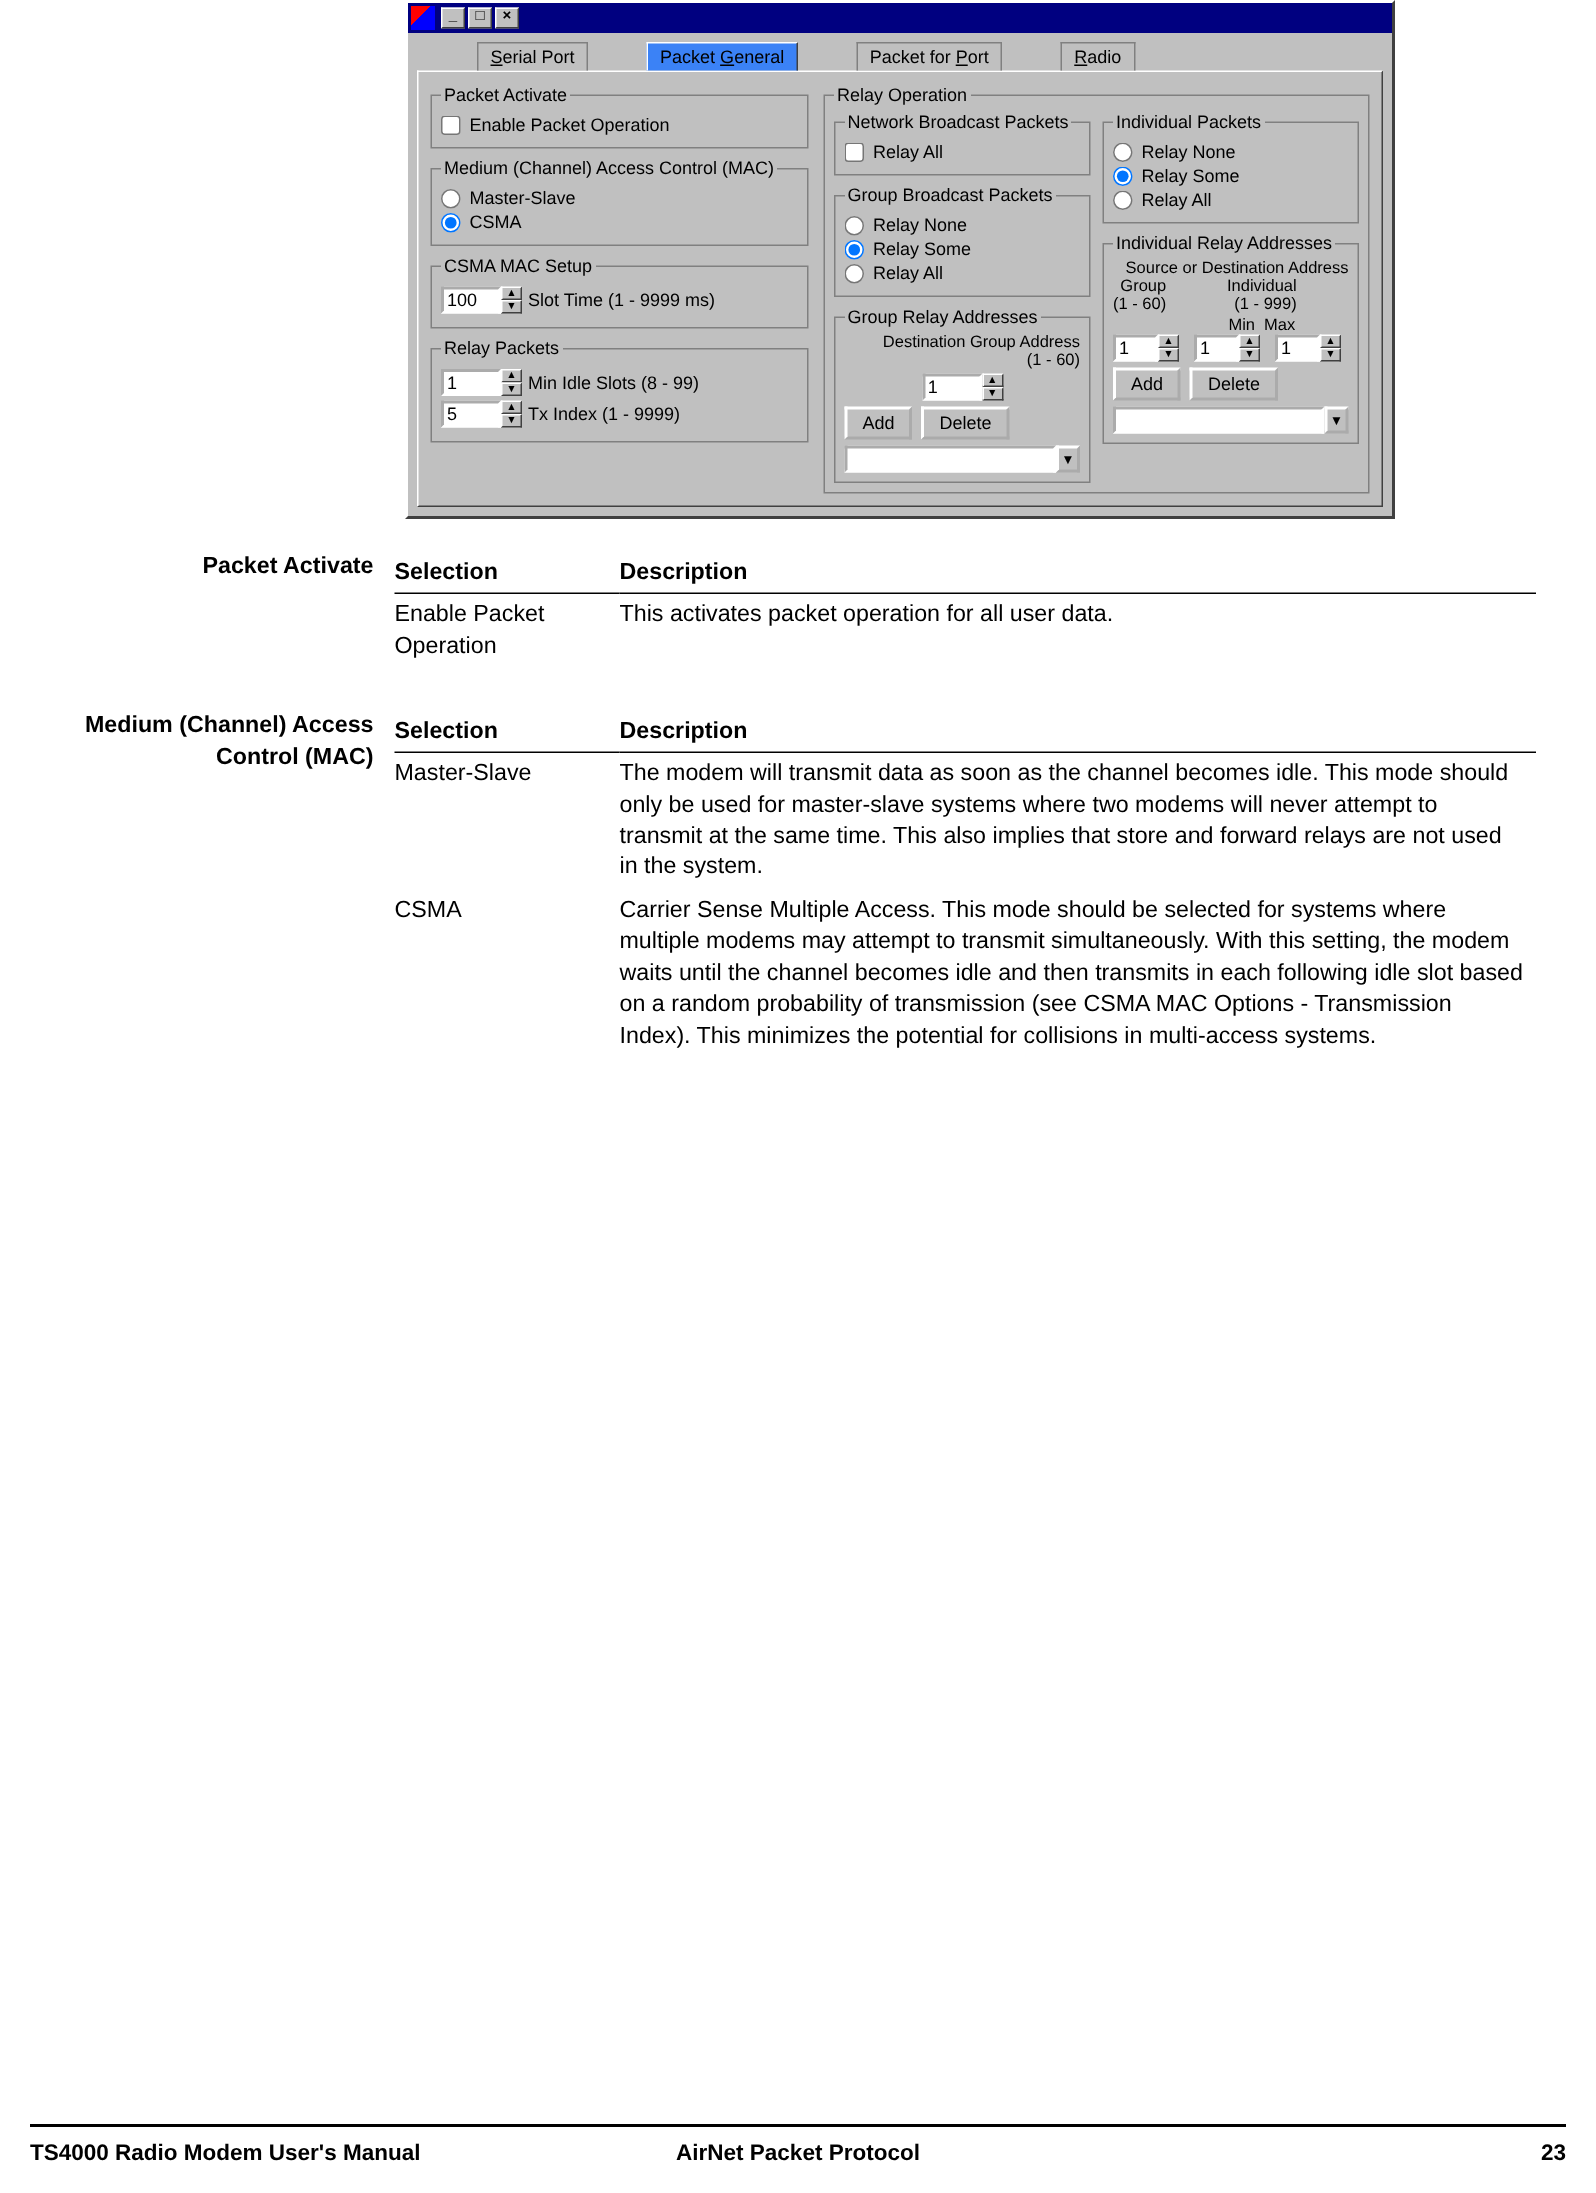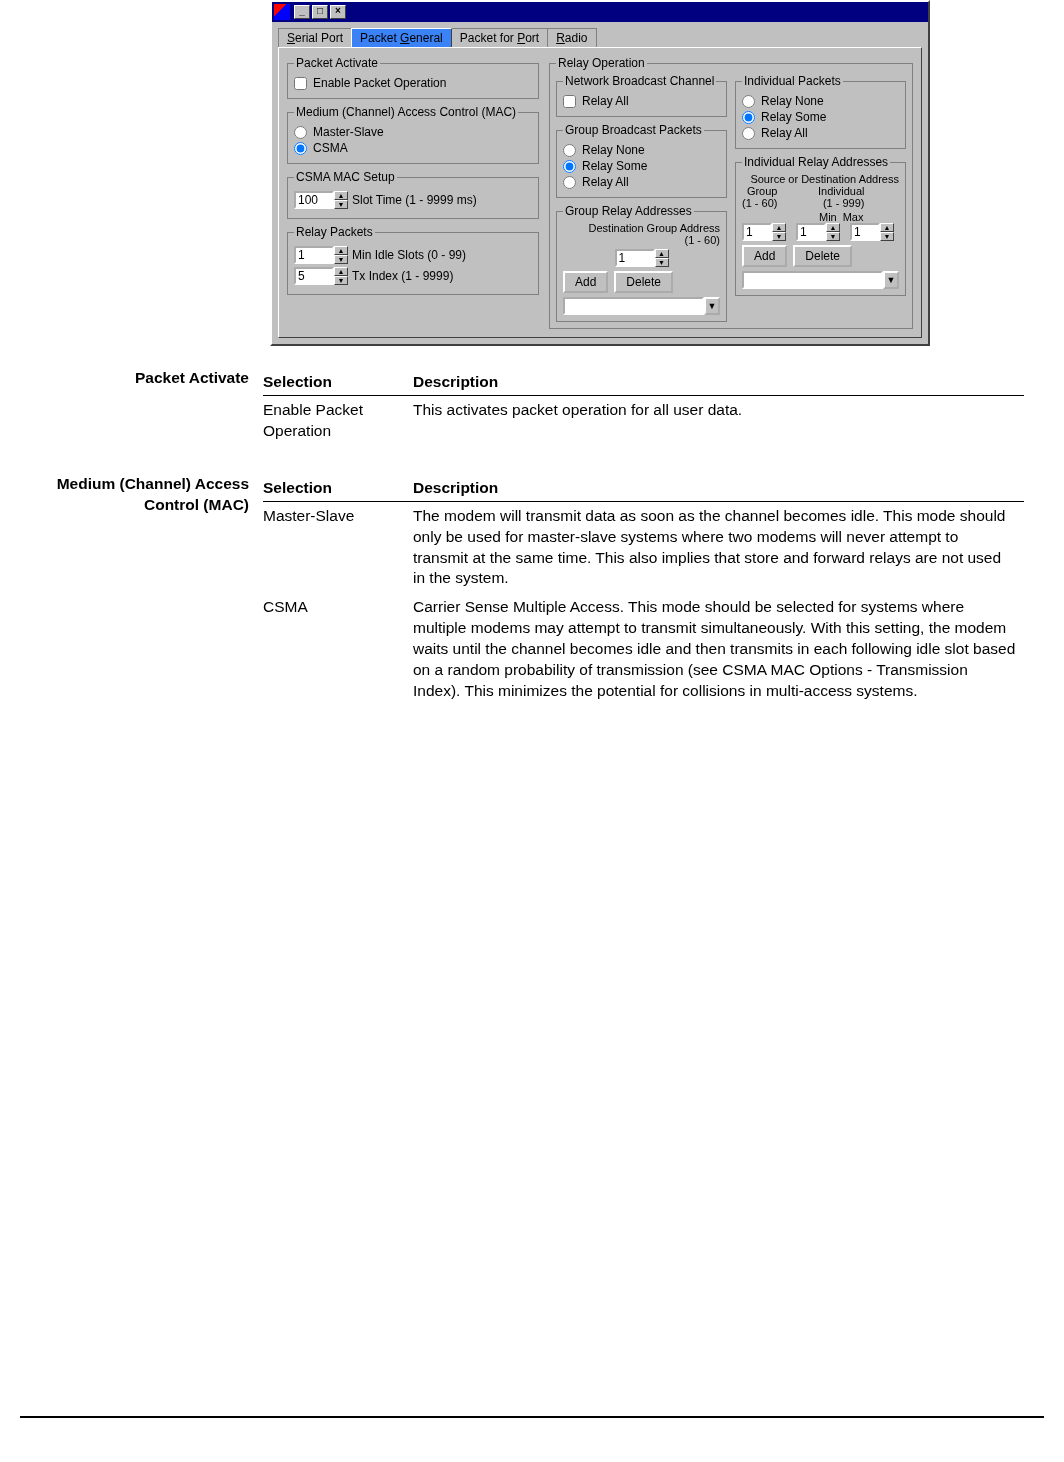--- a/index.html
+++ b/index.html
@@ -63,20 +63,21 @@
     gap:0;
   }
   .tab {
     border:1px solid #808080;
     border-bottom:none;
     background:#c0c0c0;
     padding:2px 8px;
     font-size:12px;
     margin-right:-1px;
     position:relative;
+    margin-left:40px;
   }
   .tab.active { background:#3b82f6; z-index:2; border-color:#fff #404040 #c0c0c0 #fff; }
   .tabpanel {
     margin:0 6px 6px 6px;
     border:1px solid #fff;
     border-right-color:#404040;
     border-bottom-color:#404040;
     padding:8px;
     display:flex;
     gap:10px;
@@ -258,42 +259,42 @@
         <fieldset class="gb">
           <legend>Relay Packets</legend>
           <div class="spinrow">
             <div class="spinbox">
               <input value="1" style="">
               <div class="spinbtns">
                   <div class="sb">▲</div>
                   <div class="sb">▼</div>
                 </div>
             </div>
-            <span class="spinlabel">Min Idle Slots  (0 - 99)</span>
+            <span class="spinlabel">Min Idle Slots  (8 - 99)</span>
           </div>
           <div class="spinrow">
             <div class="spinbox">
               <input value="5" style="">
               <div class="spinbtns">
                   <div class="sb">▲</div>
                   <div class="sb">▼</div>
                 </div>
             </div>
             <span class="spinlabel">Tx Index  (1 - 9999)</span>
           </div>
         </fieldset>
       </div>
 
       <div class="col" style="flex:1.3">
         <fieldset class="gb" style="height:100%;">
           <legend>Relay Operation</legend>
           <div class="inner-row">
             <div class="col" style="flex:1">
               <fieldset class="gb">
-                <legend>Network Broadcast Channel</legend>
+                <legend>Network Broadcast Packets</legend>
                 <label class="chk">
                   <input type="checkbox" style="">
                   <span>Relay All</span>
                 </label>
               </fieldset>
 
               <fieldset class="gb">
                 <legend>Group Broadcast Packets</legend>
                 <label class="rad">
                     <input type="radio" name="gb" style="">
@@ -440,14 +441,19 @@
         <tr>
           <td class="selname">CSMA</td>
           <td>Carrier Sense Multiple Access.  This mode should be selected for systems where multiple modems may attempt to transmit simultaneously.  With this setting, the modem waits until the channel becomes idle and then transmits in each following idle slot based on a random probability of transmission (see CSMA MAC Options - Transmission Index).  This minimizes the potential for collisions in multi-access systems.</td>
         </tr>
       </tbody>
         </table>
     </div>
   </div>
 
   <div class="footerrule"></div>
+  <div class="footer">
+    <div class="fleft">TS4000 Radio Modem User's Manual</div>
+    <div class="fcenter">AirNet Packet Protocol</div>
+    <div class="fright">23</div>
+  </div>
 
 </div>
 
 </body></html>

